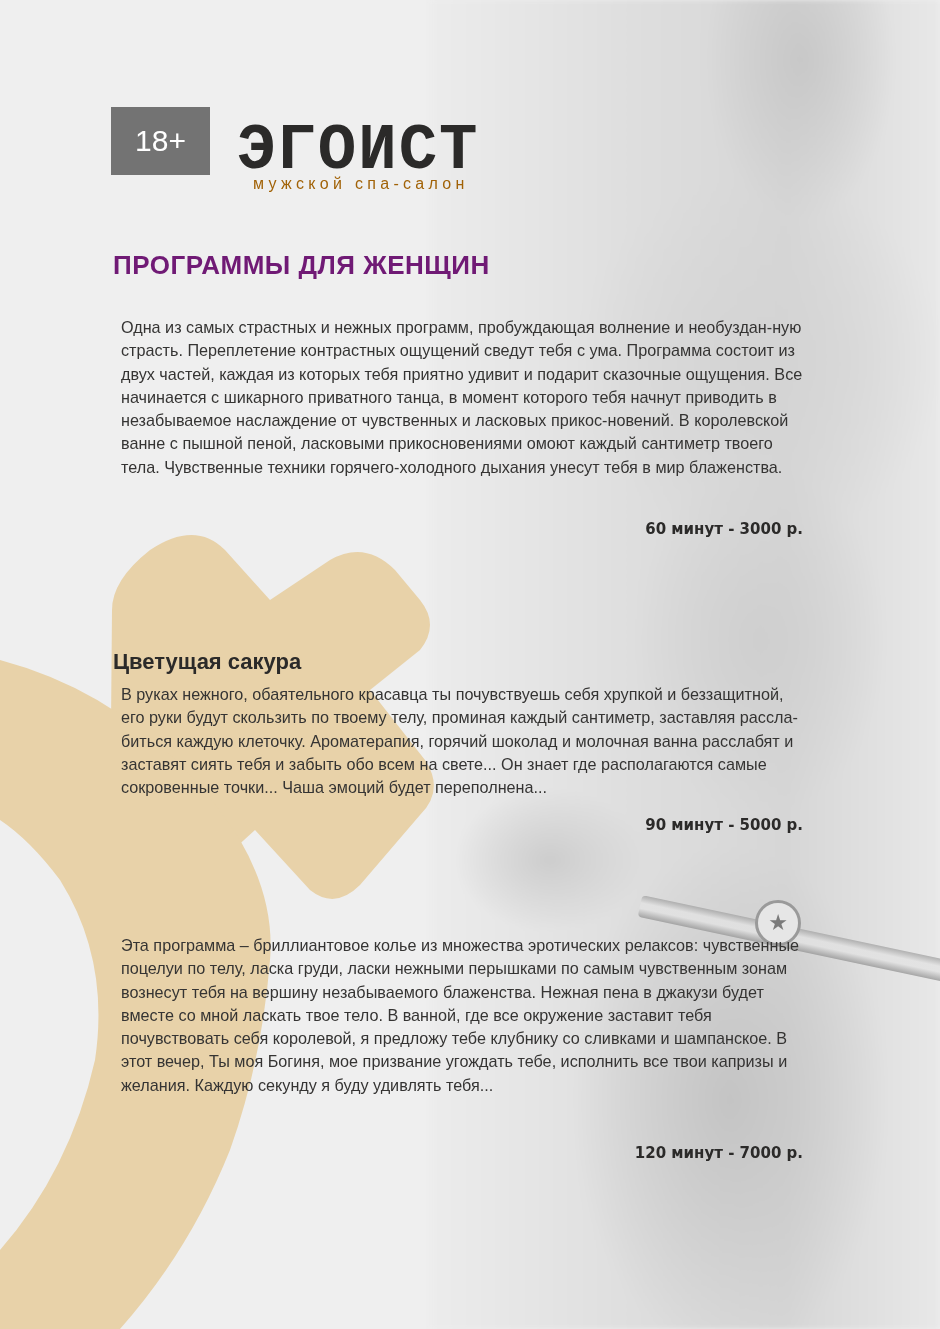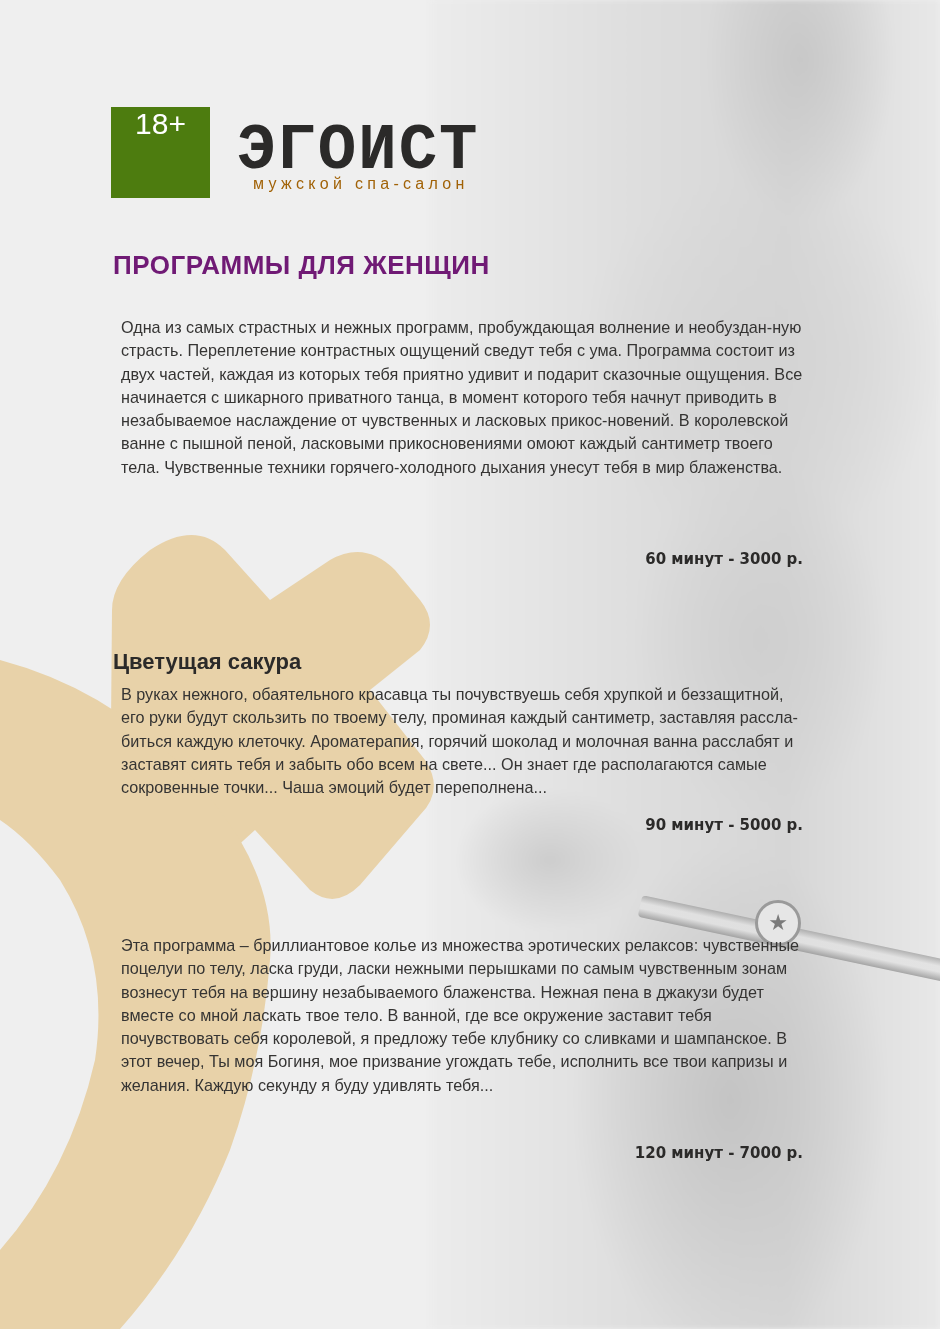--- a/index.html
+++ b/index.html
@@ -28,22 +28,22 @@
     }
     .band-star {
       position: absolute; left: 755px; top: 900px; width: 40px; height: 40px;
       border-radius: 50%; background: #e6e6e6; border: 3px solid #9a9a9a;
       color: #7a7a7a; font-size: 22px; line-height: 40px; text-align: center;
     }
     
     .deco { position: absolute; left: 0; top: 0; width: 940px; height: 1329px; pointer-events: none; }
     
     .badge {
-      position: absolute; left: 111px; top: 107px; width: 99px; height: 91px;
-      background: #4d7c0f; color: #ffffff; display: flex; justify-content: center;
+      position: absolute; left: 111px; top: 107px; width: 99px; height: 68px;
+      background: #737373; color: #ffffff; display: flex; align-items: center; justify-content: center;
       font-family: "Liberation Sans", sans-serif; font-size: 30px; font-weight: 300;
     }
     .brand {
       position: absolute; left: 237px; top: 116px;
       font-family: Liberation Mono, monospace; font-weight: 700; font-size: 64px;
       letter-spacing: 2px; color: #2b2a29; line-height: 70px;
     }
     .tagline {
       position: absolute; left: 253px; top: 175px;
       font-family: "Liberation Sans", sans-serif; font-size: 16px; letter-spacing: 4.3px; color: #a16207;
@@ -85,21 +85,21 @@
   <span>18+</span>
 </div>
 <div class="brand">ЭГОИСТ</div>
 <div class="tagline">мужской спа-салон</div>
 
 <div class="section-title">ПРОГРАММЫ ДЛЯ ЖЕНЩИН</div>
 
 <div class="program" style="top:308px;">
   <p>Одна из самых страстных и нежных программ, пробуждающая волнение и необуздан-ную страсть. Переплетение контрастных ощущений сведут тебя с ума. Программа состоит из двух частей, каждая из которых тебя приятно удивит и подарит сказочные ощущения. Все начинается с шикарного приватного танца, в момент которого тебя начнут приводить в незабываемое наслаждение от чувственных и ласковых прикос-новений. В королевской ванне с пышной пеной, ласковыми прикосновениями омоют каждый сантиметр твоего тела. Чувственные техники горячего-холодного дыхания унесут тебя в мир блаженства.</p>
 </div>
-<div class="price" style="top:550px;">60 минут - 3000 р.</div>
+<div class="price" style="top:520px;">60 минут - 3000 р.</div>
 
 <div class="program" style="top:649px;">
   <h2>Цветущая сакура</h2>
   <p>В руках нежного, обаятельного красавца ты почувствуешь себя хрупкой и беззащитной, его руки будут скользить по твоему телу, проминая каждый сантиметр, заставляя рассла-биться каждую клеточку. Ароматерапия, горячий шоколад и молочная ванна расслабят и заставят сиять тебя и забыть обо всем на свете... Он знает где располагаются самые сокровенные точки... Чаша эмоций будет переполнена...</p>
 </div>
 <div class="price" style="top:816px;">90 минут - 5000 р.</div>
 
 <div class="program" style="top:926px;">
   <p>Эта программа – бриллиантовое колье из множества эротических релаксов: чувственные поцелуи по телу, ласка груди, ласки нежными перышками по самым чувственным зонам вознесут тебя на вершину незабываемого блаженства. Нежная пена в джакузи будет вместе со мной ласкать твое тело. В ванной, где все окружение заставит тебя почувствовать себя королевой, я предложу тебе клубнику со сливками и шампанское. В этот вечер, Ты моя Богиня, мое призвание угождать тебе, исполнить все твои капризы и желания. Каждую секунду я буду удивлять тебя...</p>
 </div>

